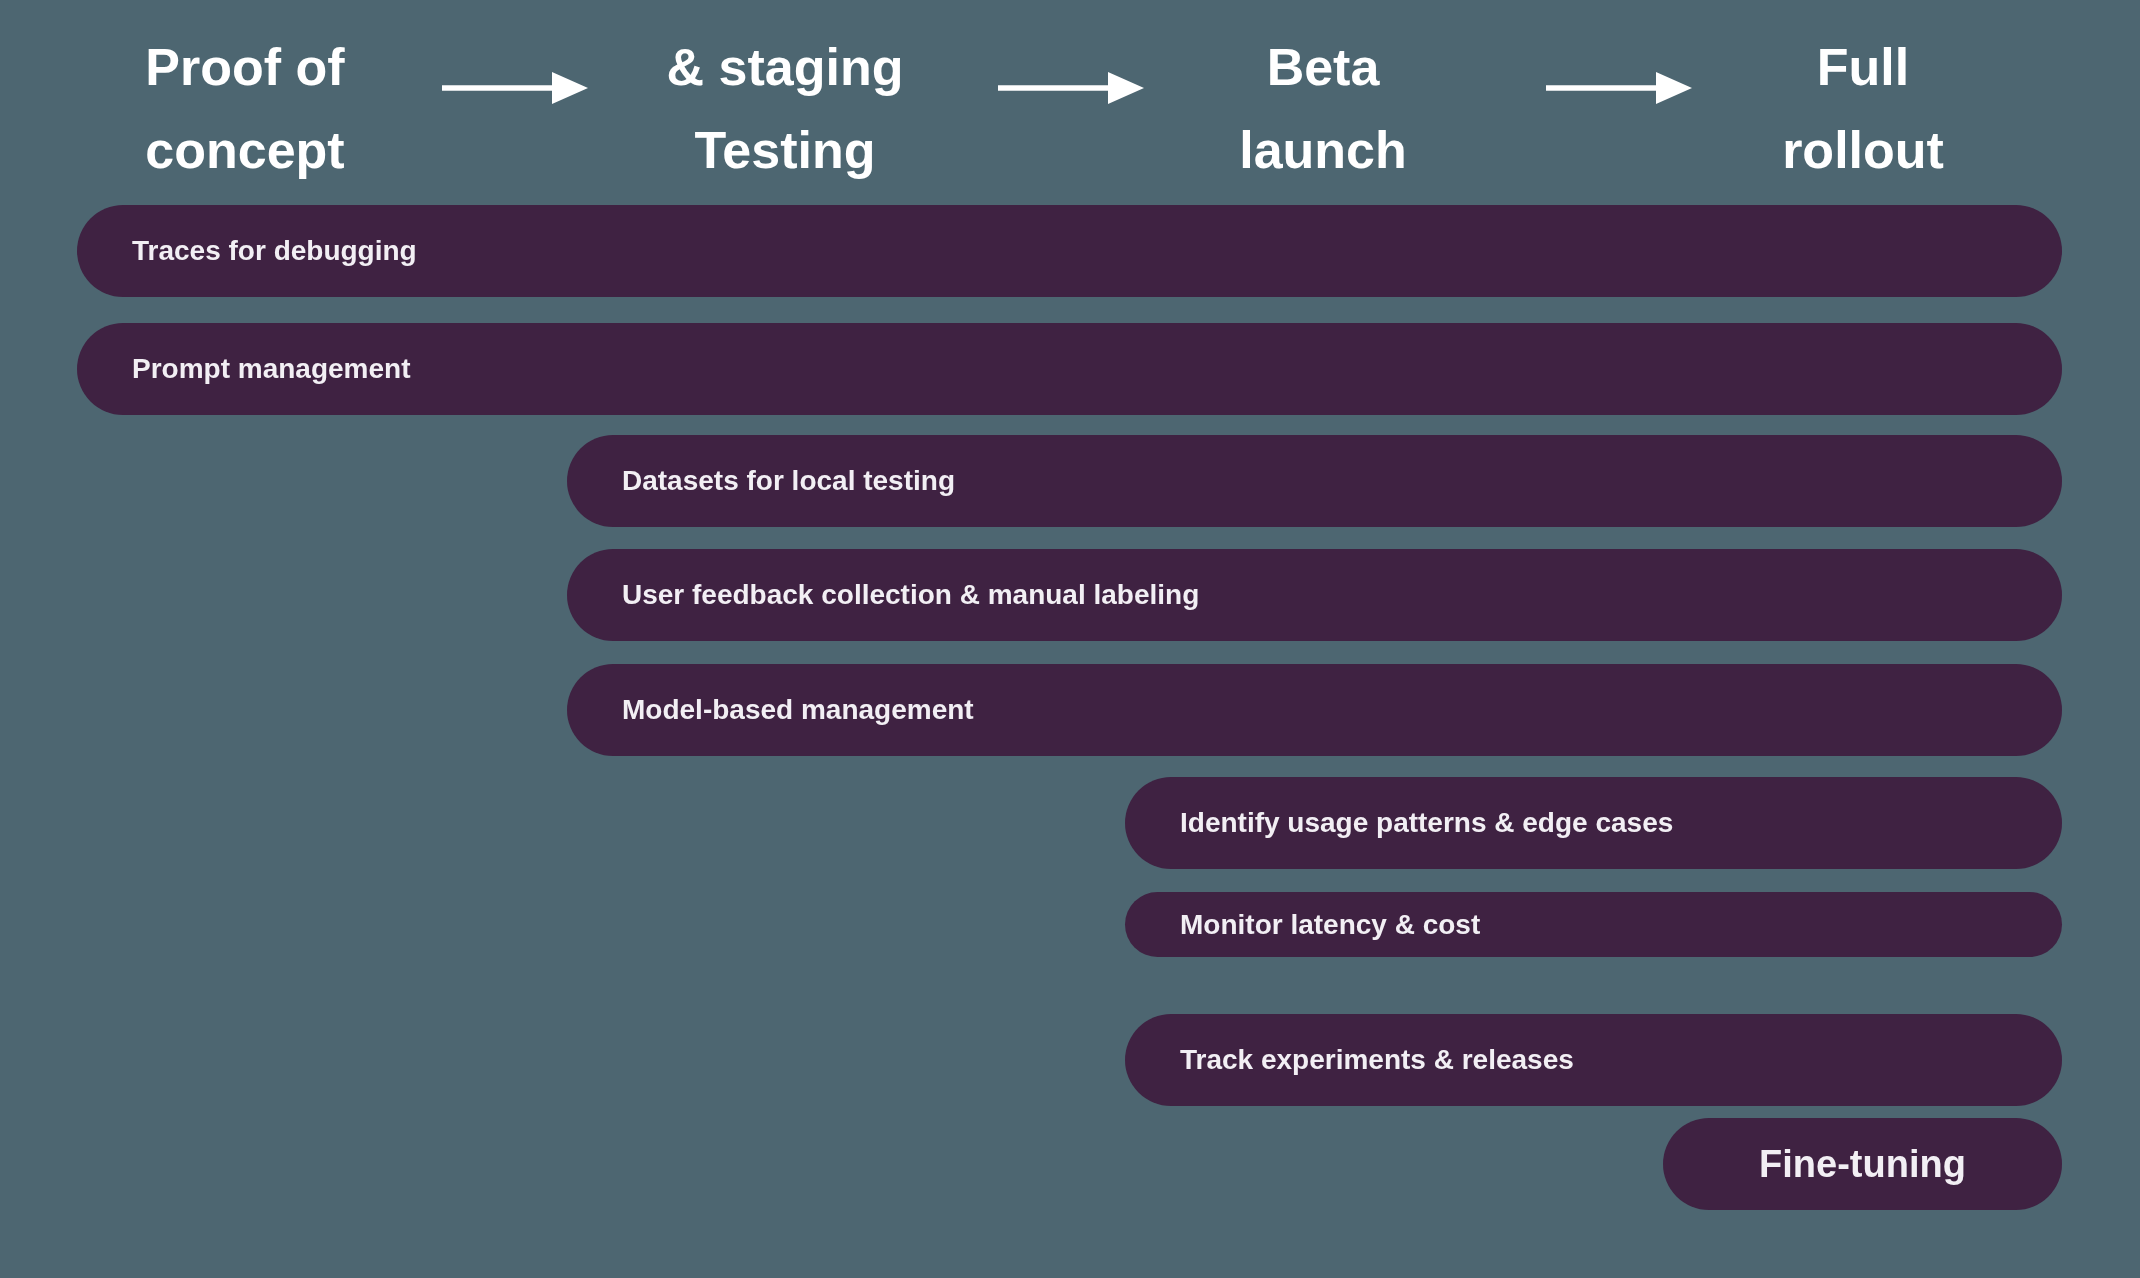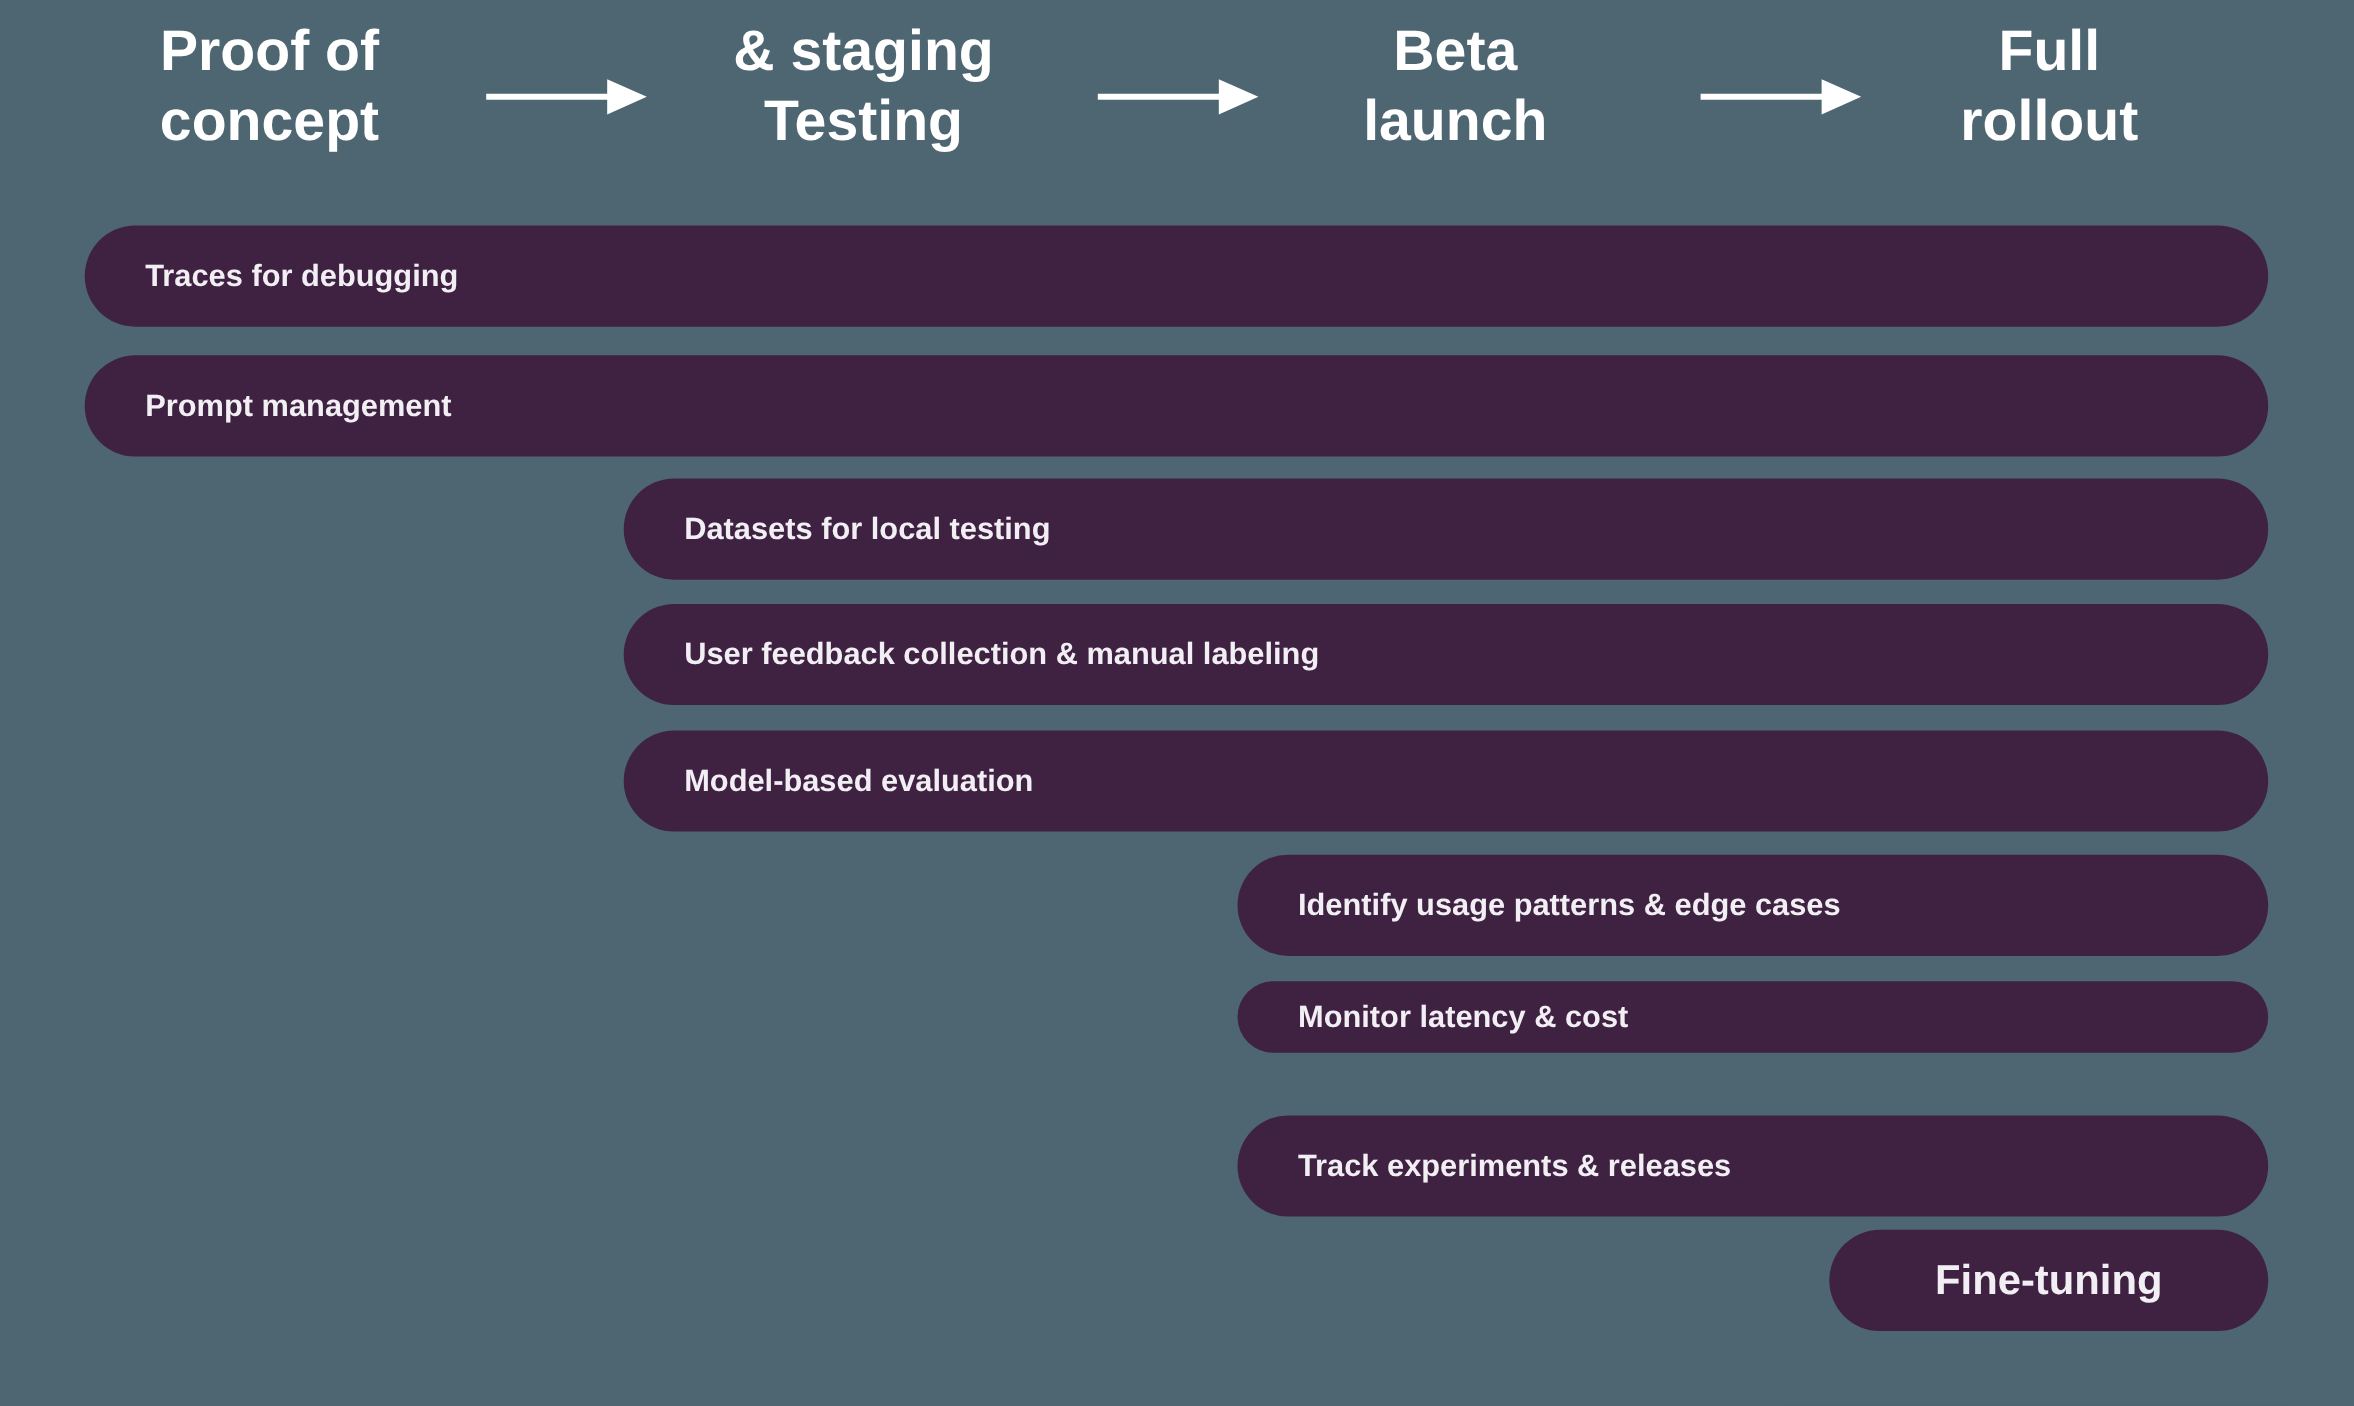--- a/index.html
+++ b/index.html
@@ -19,21 +19,21 @@
     position: absolute;
     top: 16px;
     transform: translateX(-50%);
     text-align: center;
     color: var(--header-text, #FFFFFF);
     font-size: 52px;
     line-height: 63px;
     font-weight: 700;
     white-space: nowrap;
   }
-  .phase span { display: block; }
+  .phase span { display: block; margin-top: 20px; }
   .arrow {
     position: absolute;
     top: 70px;
     width: 150px;
     height: 36px;
   }
   .bar {
     position: absolute;
     height: 92px;
     border-radius: 46px;
@@ -98,21 +98,21 @@
       <div class="bar" style="left: 77px; top: 323px; width: 1985px; height: 92px;">
         <span class="bar-label">Prompt management</span>
       </div>
       <div class="bar" style="left: 567px; top: 435px; width: 1495px; height: 92px;">
         <span class="bar-label">Datasets for local testing</span>
       </div>
       <div class="bar" style="left: 567px; top: 549px; width: 1495px; height: 92px;">
         <span class="bar-label">User feedback collection &amp; manual labeling</span>
       </div>
       <div class="bar" style="left: 567px; top: 664px; width: 1495px; height: 92px;">
-        <span class="bar-label">Model-based evaluation</span>
+        <span class="bar-label">Model-based management</span>
       </div>
       <div class="bar" style="left: 1125px; top: 777px; width: 937px; height: 92px;">
         <span class="bar-label">Identify usage patterns &amp; edge cases</span>
       </div>
       <div class="bar" style="left: 1125px; top: 892px; width: 937px; height: 65px;">
         <span class="bar-label">Monitor latency &amp; cost</span>
       </div>
       <div class="bar" style="left: 1125px; top: 1014px; width: 937px; height: 92px;">
         <span class="bar-label">Track experiments &amp; releases</span>
       </div>

